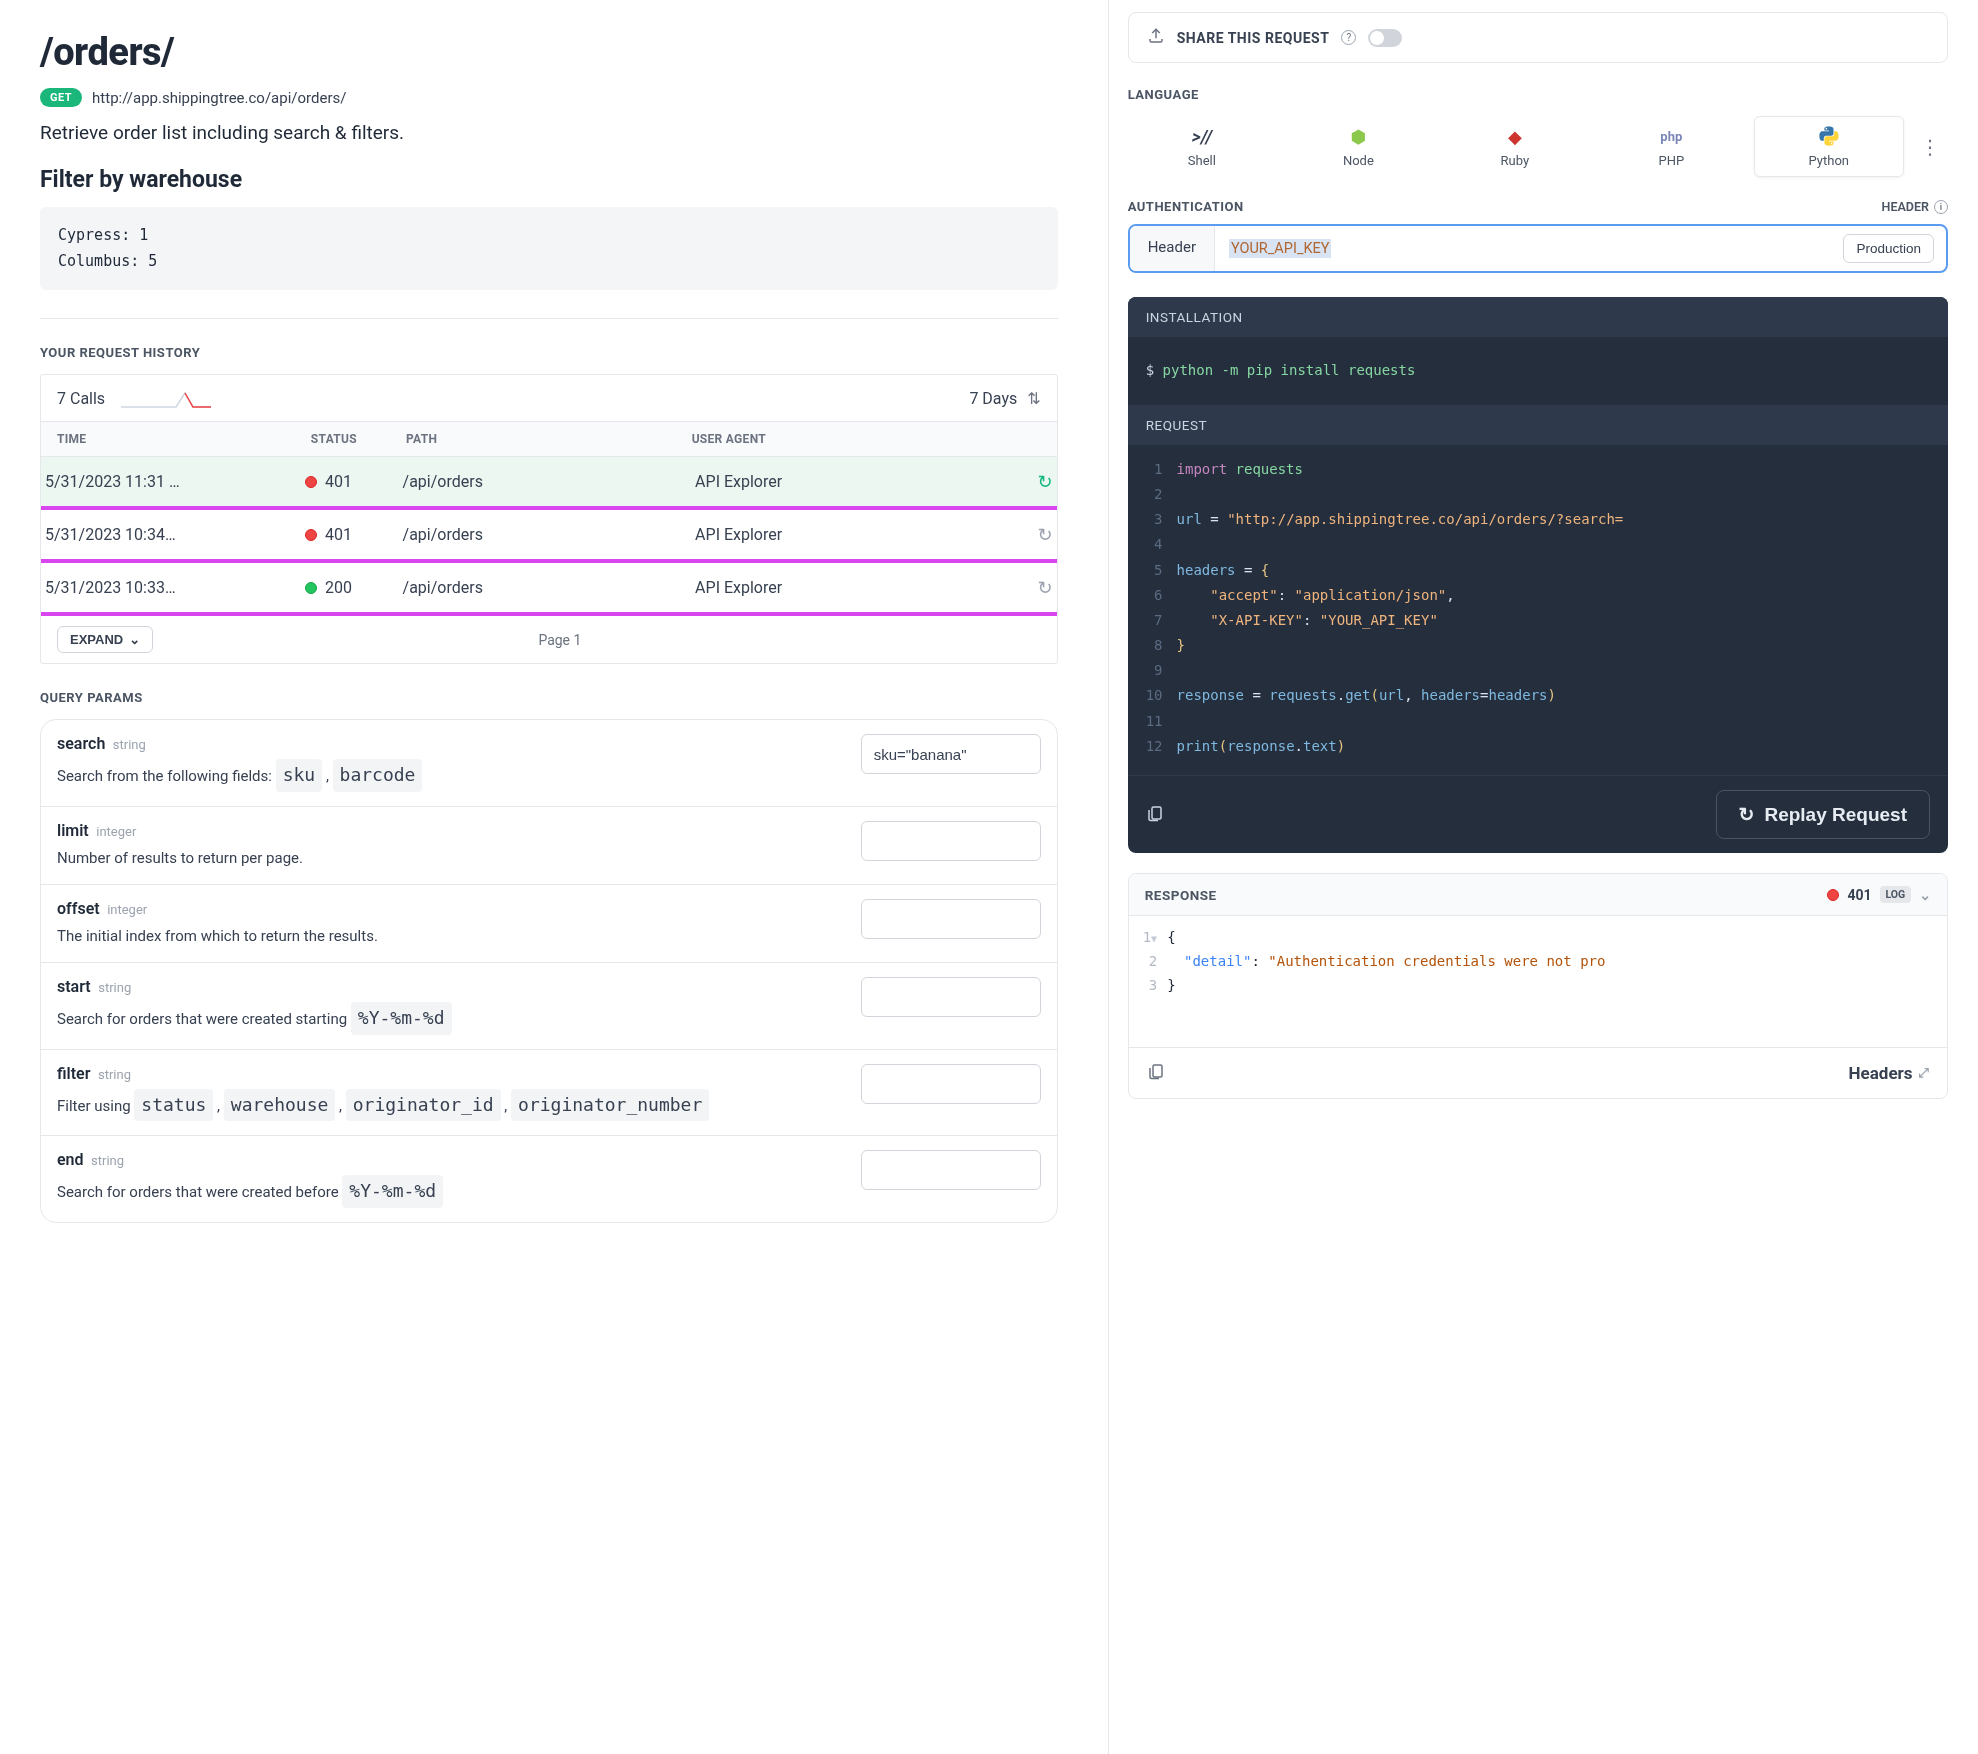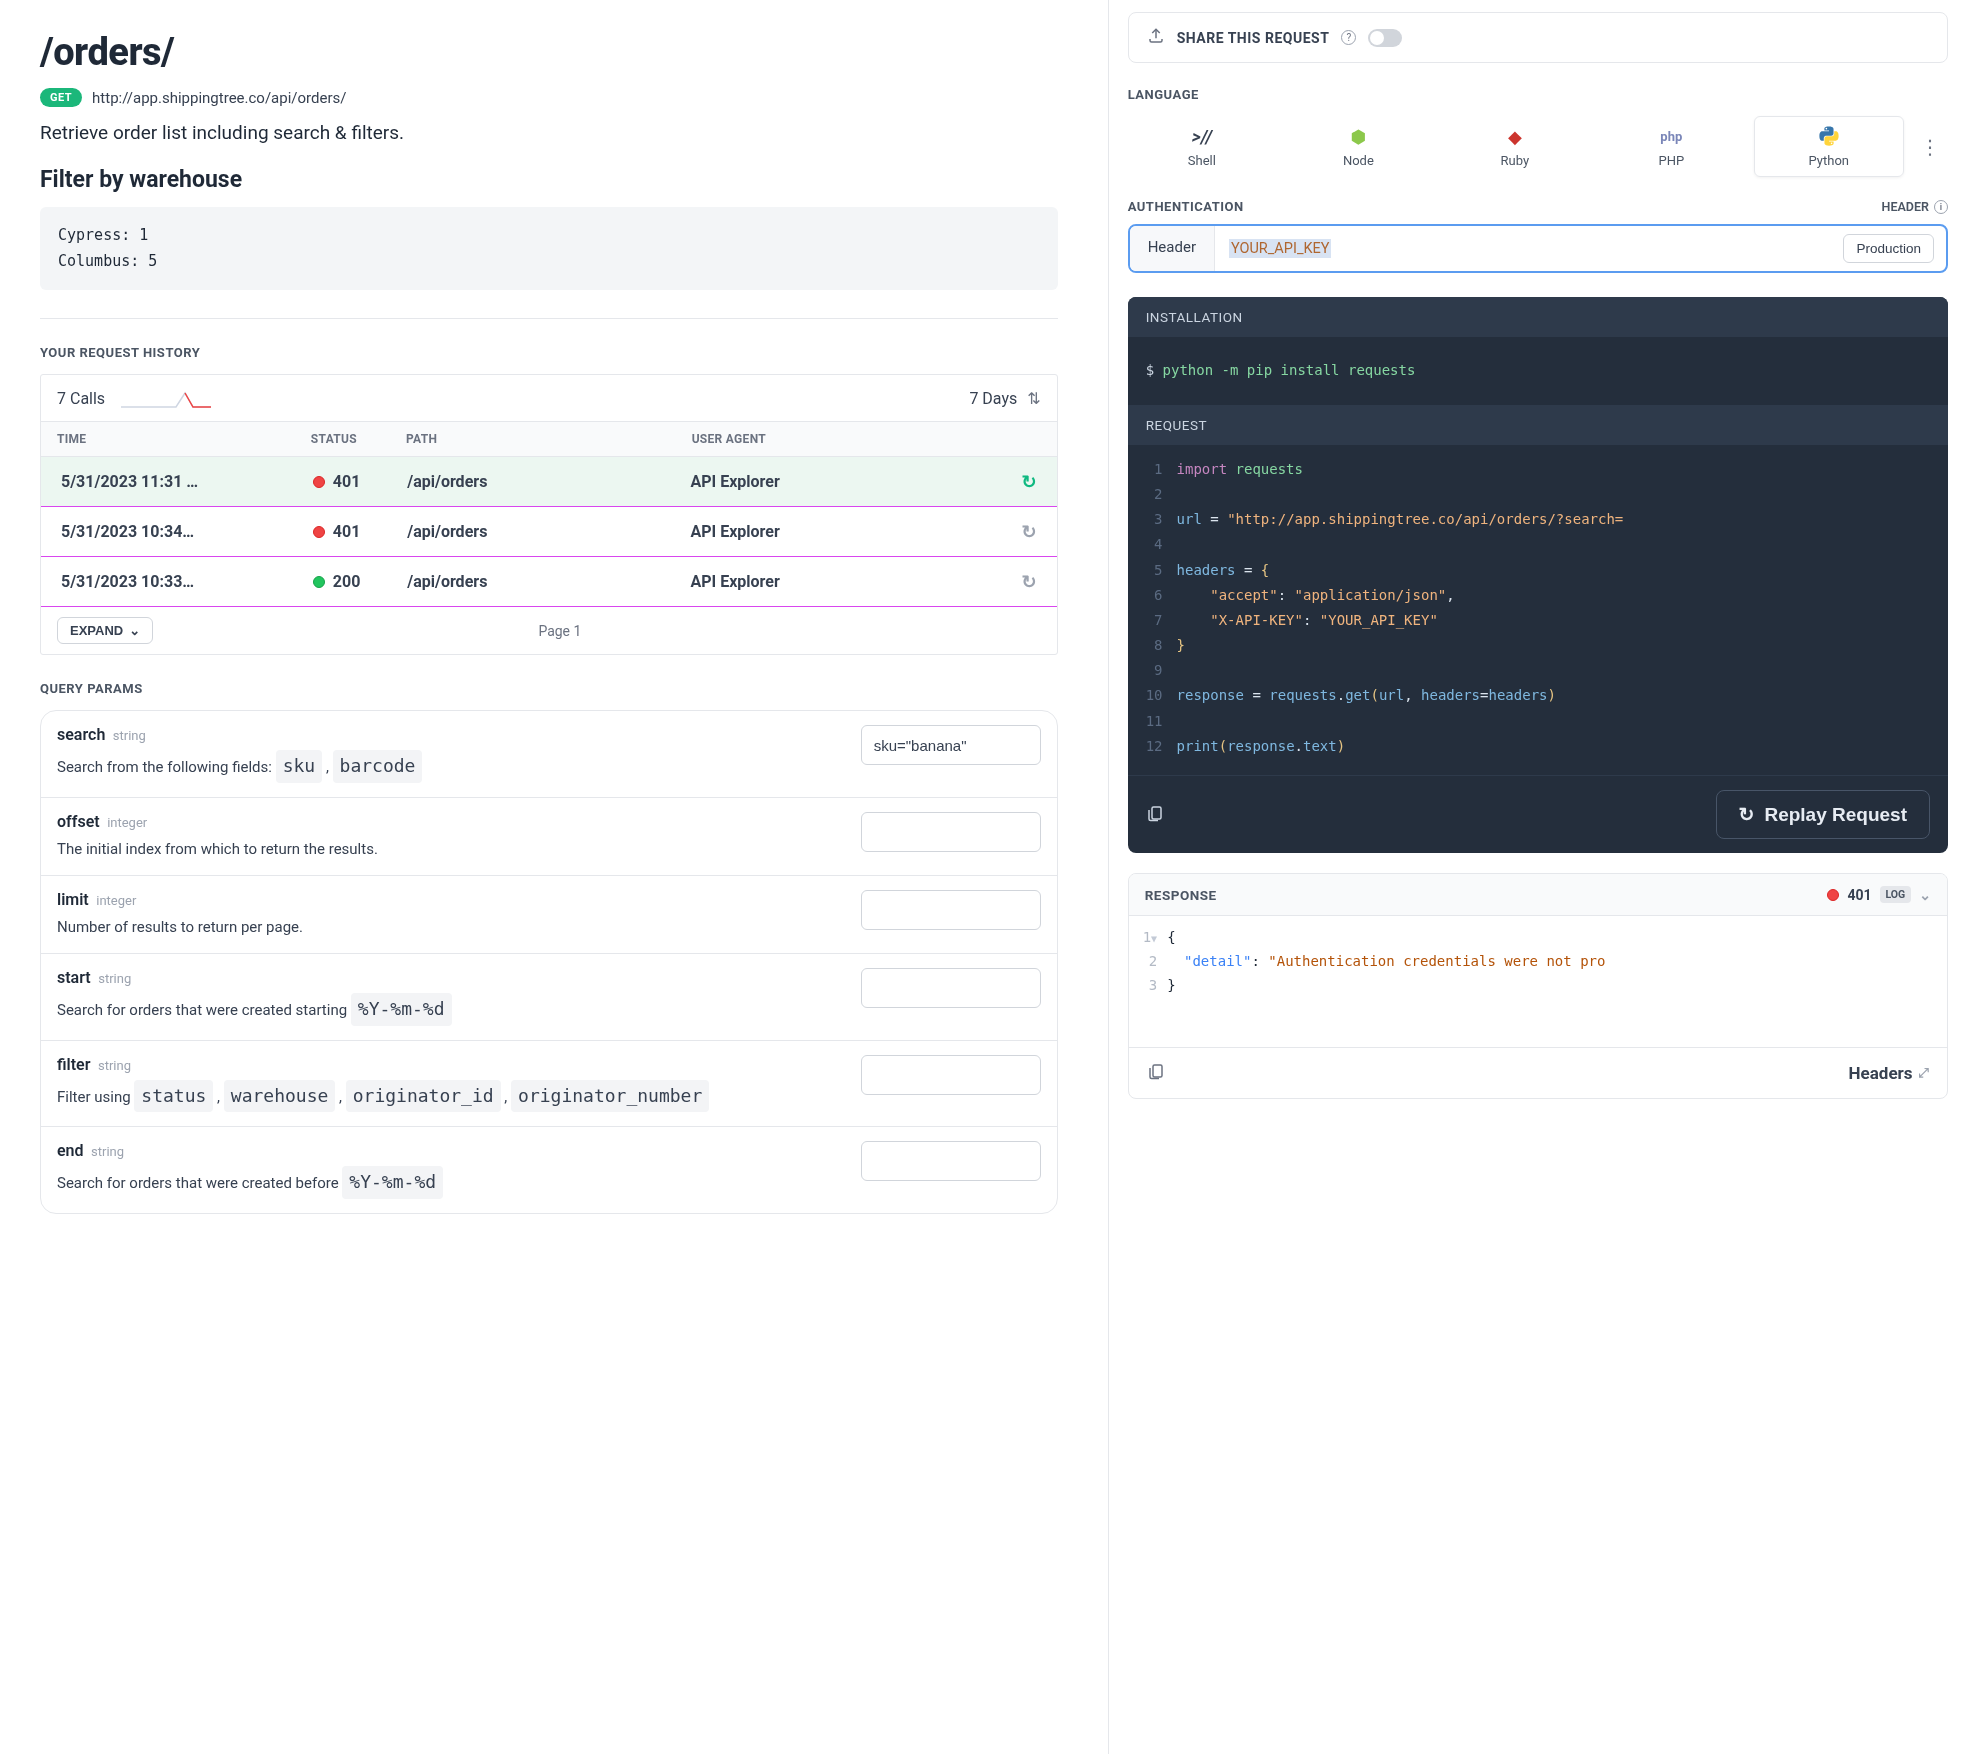--- a/index.html
+++ b/index.html
@@ -124,26 +124,25 @@
   border-top: 1px solid #e5e7eb;
   border-bottom: 1px solid #e5e7eb;
   font-size: 12px;
   font-weight: 700;
   color: #6b7280;
   letter-spacing: 0.3px;
 }
 .history-row {
   display: grid;
   grid-template-columns: 1.6fr 0.6fr 1.8fr 1.8fr 0.4fr;
-  padding: 14px 20px;
-  border-bottom: 1px solid #d946ef;
+  padding: 14px 4px;
+  border-bottom: 4px solid #d946ef;
   font-size: 16px;
   color: #374151;
   align-items: center;
-  font-weight: bold;
 }
 .history-row.selected {
   background: #ecf7f1;
 }
 .status-cell { display:flex; align-items:center; gap:8px;}
 .dot { width:12px; height:12px; border-radius:50%; display:inline-block;}
 .dot.red { background:#ef4444; border:1px solid #dc2626;}
 .dot.green { background:#22c55e; border:1px solid #16a34a;}
 .refresh-icon {
   color: #9ca3af;
@@ -600,32 +599,32 @@
             <span>Search from the following fields:</span>
             <span class="tag">sku</span> ,
             <span class="tag">barcode</span>
           </div>
         </div>
         <input class="param-input" value="sku=&quot;banana&quot;" style="">
       </div>
 
       <div class="param-row">
         <div class="param-info">
+          <span class="param-name">limit</span>
+          <span class="param-type">integer</span>
+          <div class="param-desc">Number of results to return per page.</div>
+        </div>
+        <input class="param-input" style="">
+      </div>
+
+      <div class="param-row">
+        <div class="param-info">
           <span class="param-name">offset</span>
           <span class="param-type">integer</span>
           <div class="param-desc">The initial index from which to return the results.</div>
-        </div>
-        <input class="param-input" style="">
-      </div>
-
-      <div class="param-row">
-        <div class="param-info">
-          <span class="param-name">limit</span>
-          <span class="param-type">integer</span>
-          <div class="param-desc">Number of results to return per page.</div>
         </div>
         <input class="param-input" style="">
       </div>
 
       <div class="param-row">
         <div class="param-info">
           <span class="param-name">start</span>
           <span class="param-type">string</span>
           <div class="param-desc">
             <span>Search for orders that were created starting</span>

